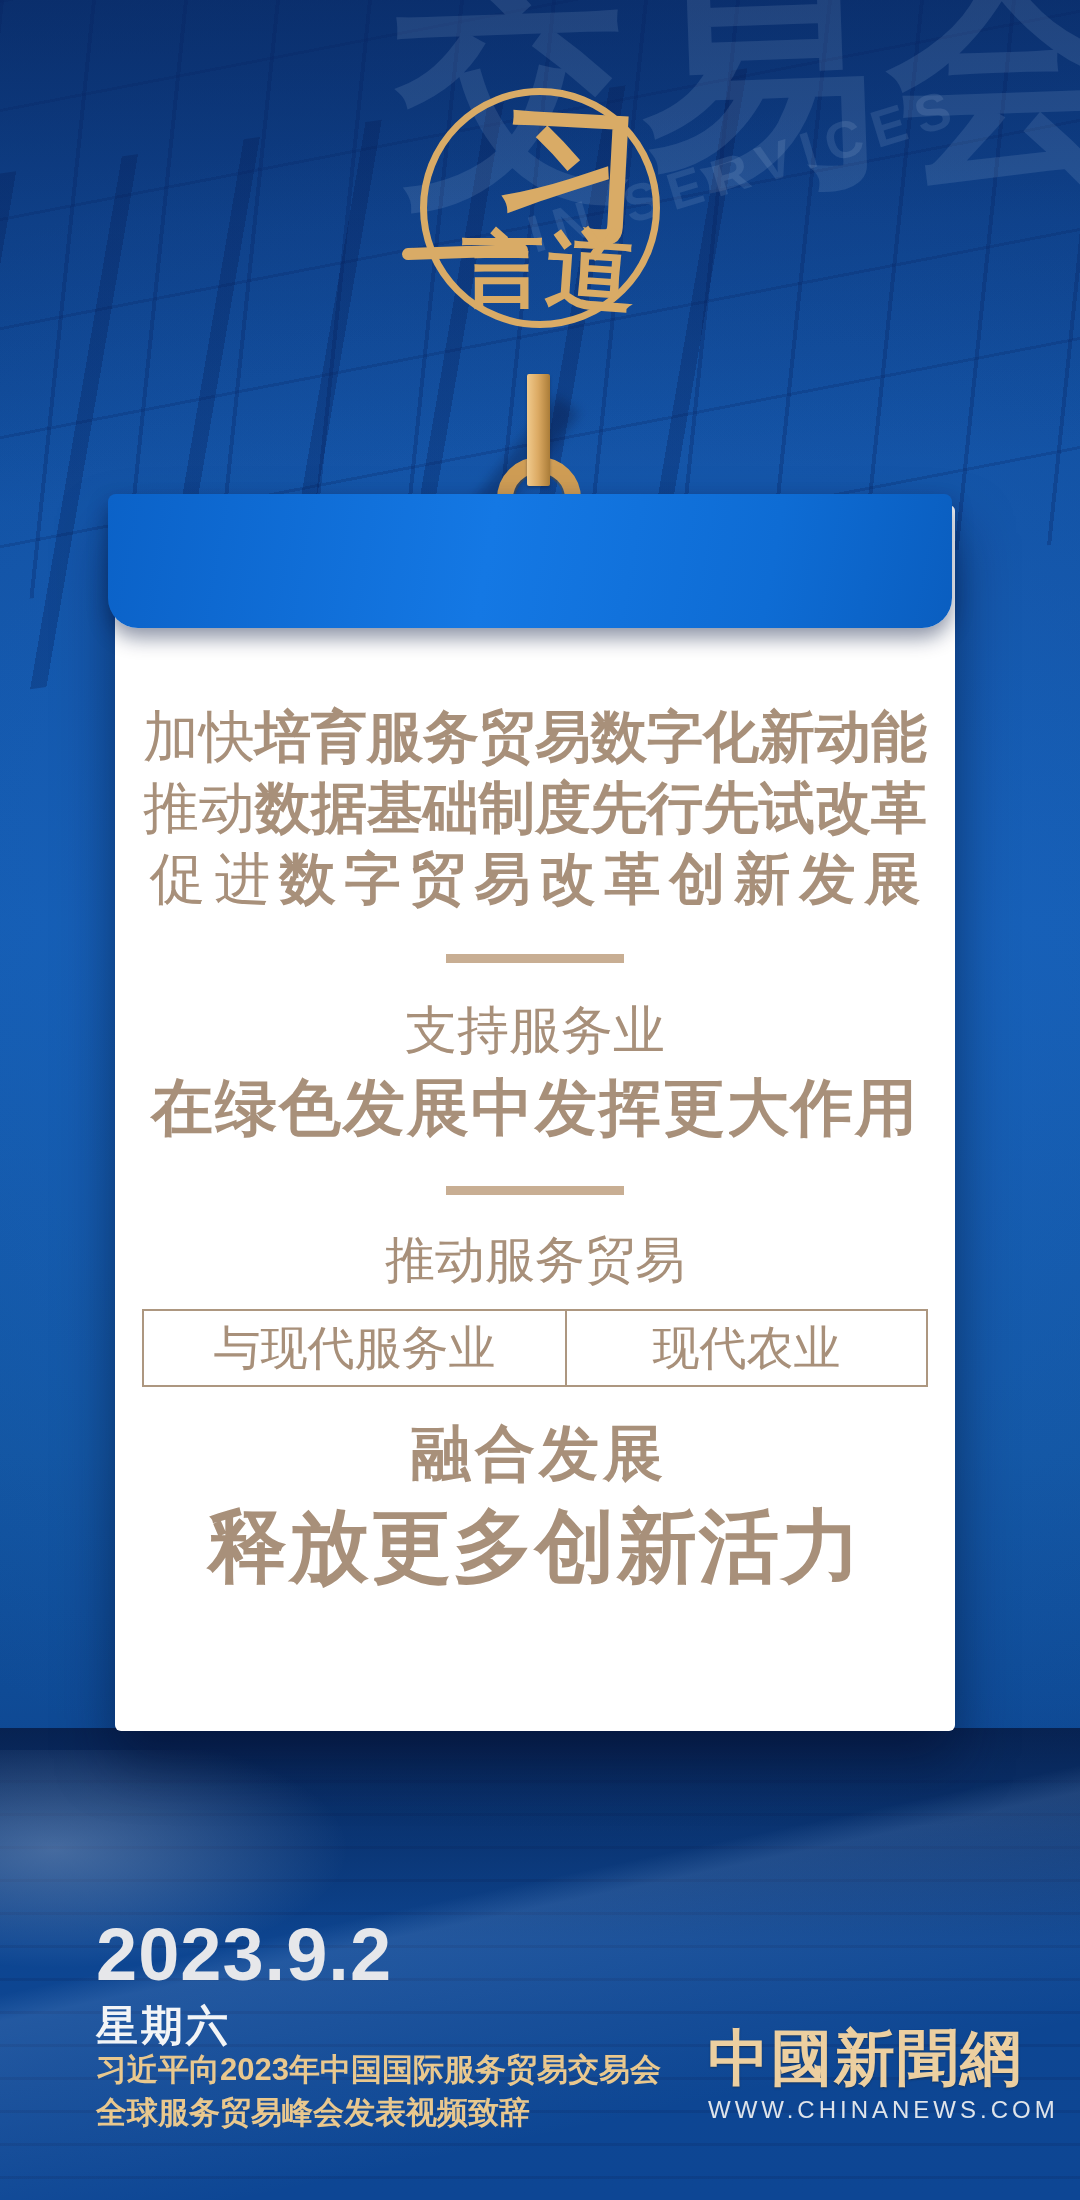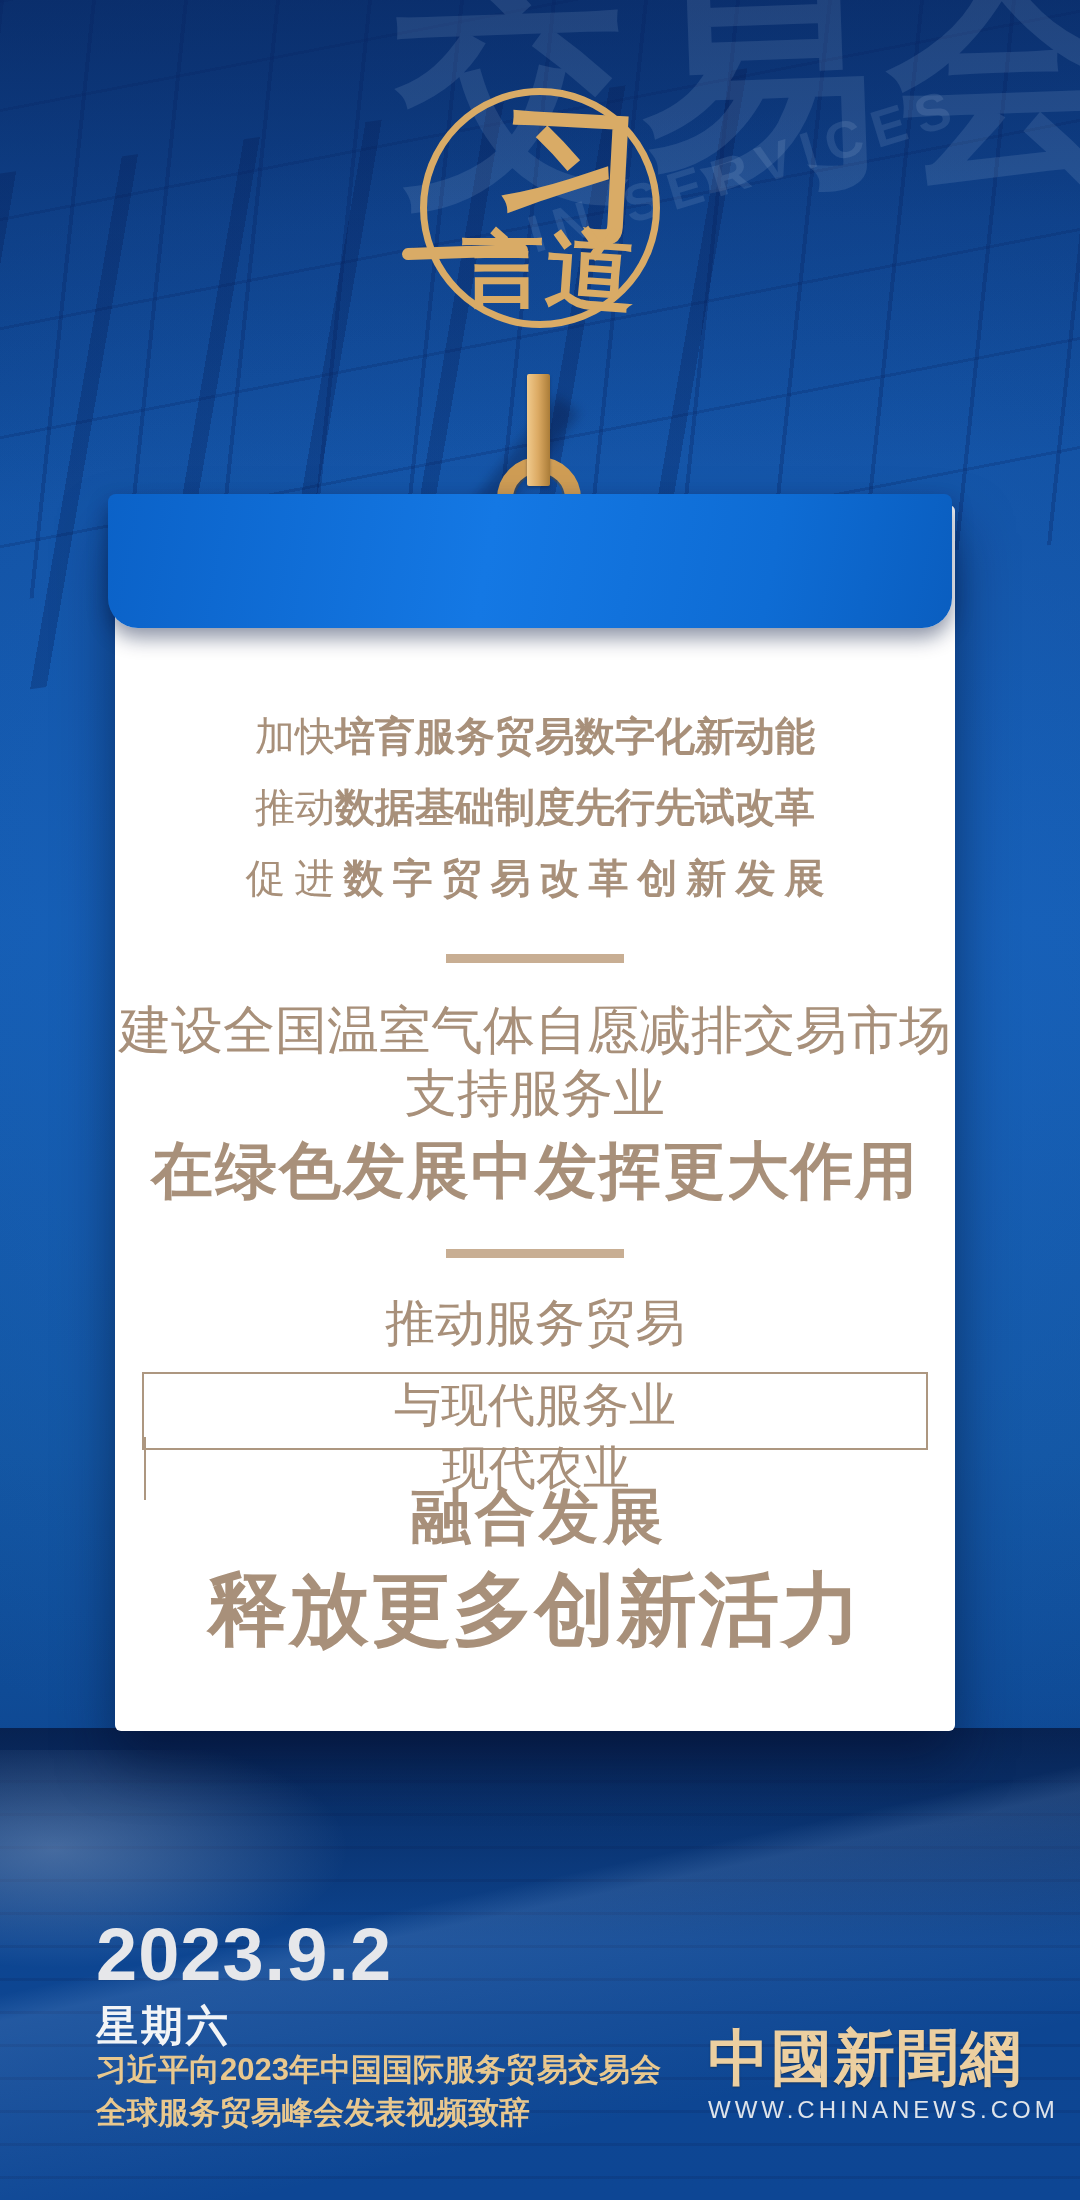--- a/index.html
+++ b/index.html
@@ -67,29 +67,29 @@
     border-radius:6px;box-shadow:0 28px 55px rgba(3,14,48,0.55);z-index:2;
   }
   .card-header{
     position:absolute;left:108px;top:494px;width:844px;height:134px;
     border-radius:8px 8px 30px 30px;
     background:linear-gradient(100deg,#0b62c8 0%,#1478e4 45%,#0e6cd4 78%,#0a5ec0 100%);
     box-shadow:0 10px 20px rgba(4,20,60,0.45);z-index:4;
   }
   .card-content{position:absolute;left:115px;top:505px;width:840px;z-index:3;
     padding-top:196px;text-align:center;color:#a8907a;}
-  .q1-line{font-size:40px;line-height:71px;font-weight:400;white-space:nowrap;}
+  .q1-line{font-size:56px;line-height:71px;font-weight:400;white-space:nowrap;}
   .q1-line b{font-weight:700;}
   .q1-line.spaced{letter-spacing:9px;margin-left:9px;}
   .divider{width:178px;height:9px;background:#c8ae93;margin:40px auto 36px;}
   .q2-line{font-size:52px;line-height:63px;font-weight:400;white-space:nowrap;}
   .q2-strong{font-size:62px;line-height:76px;font-weight:700;letter-spacing:2px;margin-top:8px;white-space:nowrap;}
   .q3-intro{font-size:50px;line-height:58px;font-weight:400;margin-top:12px;}
   .box-row{
-    display:flex;width:782px;margin:20px auto 0;border:2px solid #ad9780;height:74px;flex-direction:column;
+    display:flex;width:782px;margin:20px auto 0;border:2px solid #ad9780;height:74px;
   }
   .box-cell{
     display:flex;align-items:center;justify-content:center;
     font-size:47px;color:#a8907a;white-space:nowrap;
   }
   .box-cell:nth-child(1){flex:304 0 0;}
   .box-cell:nth-child(2){flex:259 0 0;border-left:2px solid #ad9780;}
   .box-cell:nth-child(3){flex:222 0 0;border-left:2px solid #ad9780;}
   .q3-mid{font-size:60px;line-height:70px;font-weight:700;margin-top:32px;letter-spacing:4px;padding-left:8px;}
   .q3-final{font-size:80px;line-height:92px;font-weight:700;margin-top:12px;letter-spacing:2px;white-space:nowrap;}
@@ -145,21 +145,20 @@
   <div class="card"></div>
   <div class="card-header"></div>
 
   <div class="card-content">
     <div class="q1-line"><span>加快</span><b>培育服务贸易数字化新动能</b></div>
     <div class="q1-line"><span>推动</span><b>数据基础制度先行先试改革</b></div>
     <div class="q1-line spaced"><span>促进</span><b>数字贸易改革创新发展</b></div>
 
     <div class="divider"></div>
 
-    <div class="q2-line">建设全国温室气体自愿减排交易市场</div>
     <div class="q2-line">支持服务业</div>
     <div class="q2-strong">在绿色发展中发挥更大作用</div>
 
     <div class="divider"></div>
 
     <div class="q3-intro">推动服务贸易</div>
     <div class="box-row">
       <div class="box-cell">与现代服务业</div>
       <div class="box-cell">现代农业</div>
     </div>

